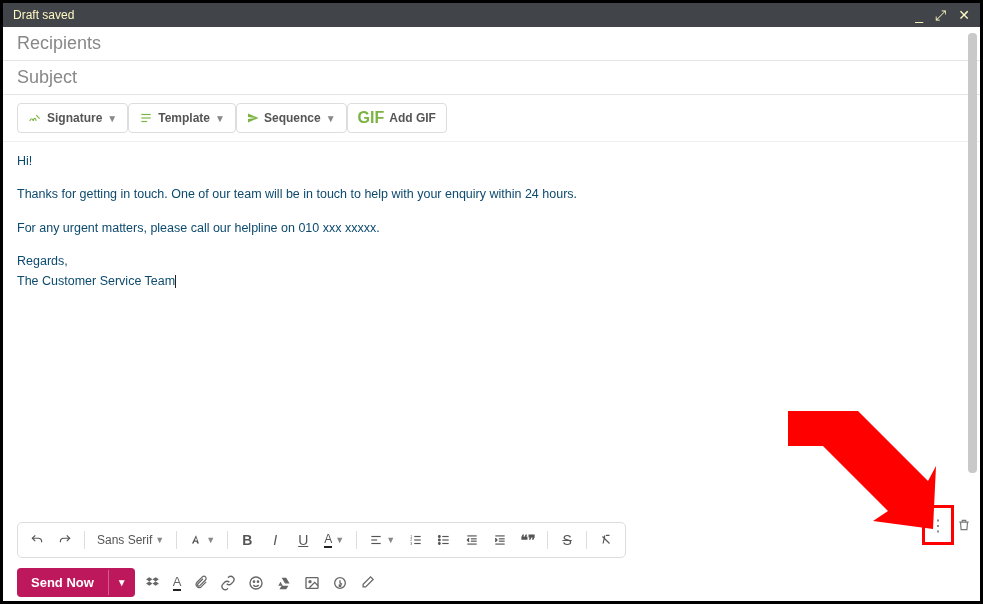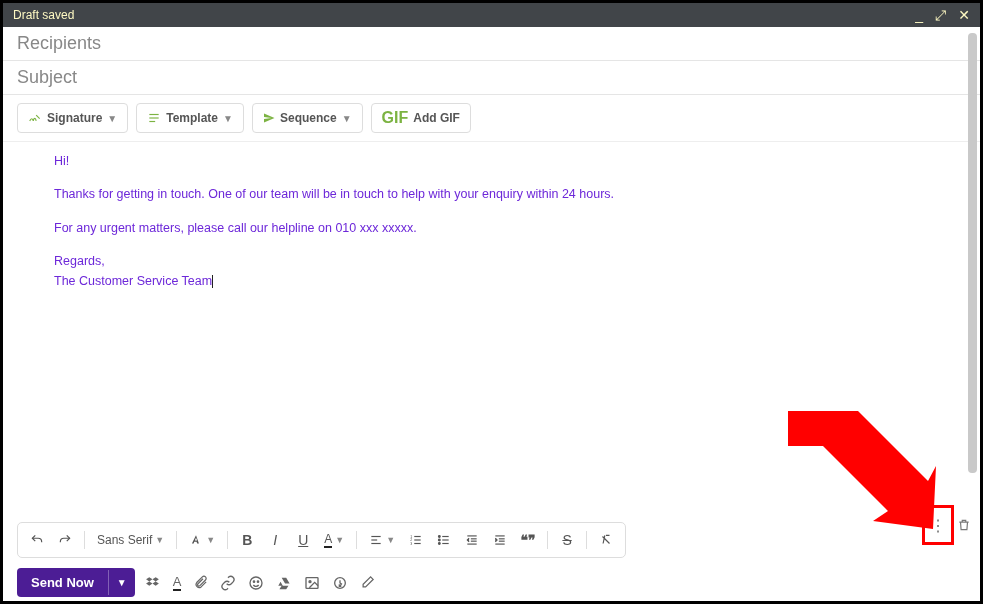--- a/index.html
+++ b/index.html
@@ -32,45 +32,43 @@
     .field-row {
       border-bottom: 1px solid #e5e5e5;
       padding: 6px 14px;
       color: #888;
       font-size: 18px;
     }
     .action-row {
       padding: 8px 14px;
       border-bottom: 1px solid #eeeeee;
       display: flex;
-      gap: 8px;
     }
     .action-btn {
       display: flex;
       align-items: center;
       gap: 5px;
       border: 1px solid #ddd;
       border-radius: 4px;
       padding: 5px 10px;
       background: #fff;
       color: #555;
       font-size: 12px;
       font-weight: 600;
       cursor: pointer;
     }
     .action-btn .ico { color: #7cb342; display:inline-flex; align-items:center; }
     .action-btn .caret { color: #888; font-size: 10px; }
     .body-area {
       padding: 10px 14px;
-      color: #6d28d9;
+      color: #0c4a6e;
       font-size: 12.5px;
       line-height: 1.55;
       height: 380px;
       overflow: hidden;
-      margin-left: 37px;
     }
     .body-area p { margin-bottom: 14px; }
     .body-area p.tight { margin-bottom: 0; }
     .format-toolbar {
       border: 1px solid #ddd;
       border-radius: 5px;
       margin: 0 14px 6px 14px;
       padding: 4px 6px;
       display: flex;
       align-items: center;
@@ -95,21 +93,21 @@
       display: flex;
       align-items: center;
       gap: 10px;
       padding: 4px 14px;
     }
     .send-now {
       display: flex;
       align-items: center;
       border-radius: 4px;
       overflow: hidden;
-      background: #4c1d95;
+      background: #be185d;
       color: #fff;
       font-size: 13px;
       font-weight: 600;
       cursor: pointer;
     }
     .send-now .main { padding: 7px 14px; }
     .send-now .dd { padding: 7px 8px; border-left: 1px solid rgba(255,255,255,0.3); font-size:10px; display:flex; align-items:center;}
     .tool-icons { display: flex; align-items: center; gap: 12px; color: #666; }
     .tool-icons span { cursor: pointer; display:inline-flex; align-items:center; }
     .bottom-row2 {

